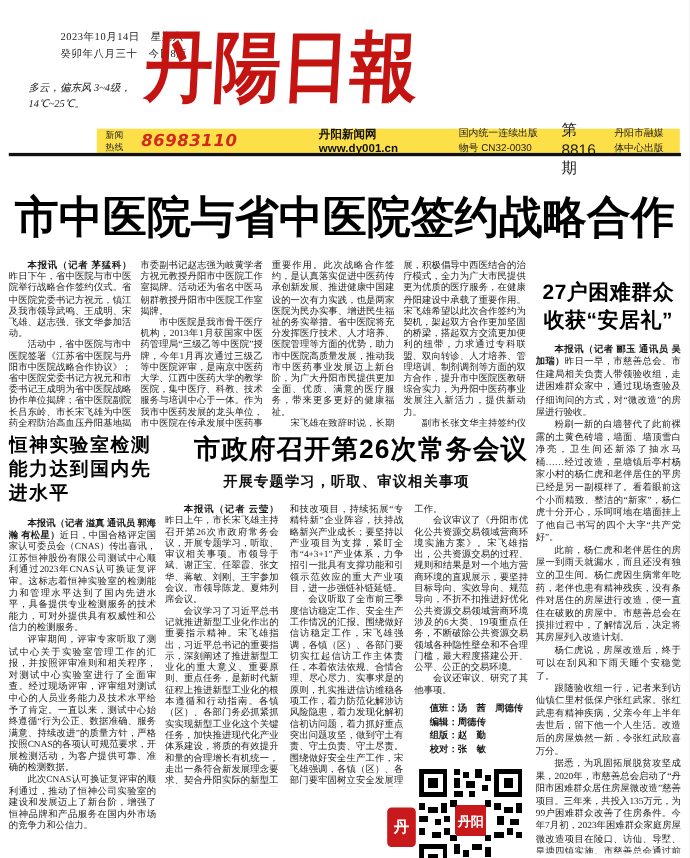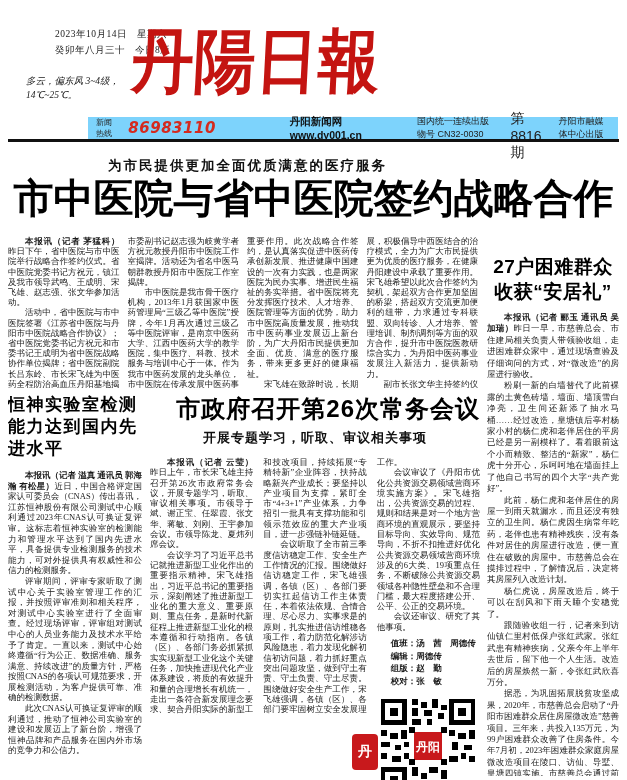--- a/index.html
+++ b/index.html
@@ -5,21 +5,21 @@
   html,body{margin:0;padding:0;background:#e8e8e8;}
   .page{position:relative;width:627px;height:780px;background:#ffffff;margin:0 auto;
         overflow:hidden;color:#1a1a1a;font-family:"Liberation Serif", serif;}
   
   .date-block{position:absolute;left:55px;top:26px;font-size:9.5px;line-height:16px;color:#222;letter-spacing:.5px;}
   .weather{position:absolute;left:26px;top:74px;width:138px;font-size:9.5px;line-height:14px;
            font-style:italic;color:#222;}
   .masthead{position:absolute;left:128px;top:18px;width:256px;text-align:center;
             font-family:"DejaVu Serif", serif;font-weight:900;font-size:62px;line-height:86px;
             color:#c41411;transform:skewX(-3deg) scaleY(1.12);transform-origin:center;}
-  .strip{position:absolute;left:88px;right:9px;top:117px;height:19px;background:#7dd3fc;
+  .strip{position:absolute;left:88px;right:9px;top:117px;height:19px;background:#fde047;
          display:flex;align-items:center;gap:14px;padding:11px 8px;box-sizing:border-box;
          font-family:"Liberation Sans", sans-serif;}
   .strip .hotline-label{font-size:8px;color:#222;}
   .strip .hotline-number{font-size:15px;font-weight:900;font-style:italic;color:#d42a1e;
                          font-family:"DejaVu Sans", sans-serif;letter-spacing:.5px;}
   .strip .website{font-size:10.5px;font-weight:700;color:#111;margin-left:60px;}
   .strip .issue{font-size:9px;color:#222;margin-left:40px;}
   .strip .period{font-size:14px;color:#222;margin-top:16px;}
   .strip .publisher{font-size:9px;color:#222;margin-left:auto;}
   .rule{position:absolute;left:8px;right:8px;top:139px;height:3px;background:#111;}
@@ -78,21 +78,20 @@
   <div class="strip">
     <span class="hotline-label">新闻热线</span>
     <span class="hotline-number">86983110</span>
     <span class="website">丹阳新闻网 www.dy001.cn</span>
     <span class="issue">国内统一连续出版物号 CN32-0030</span>
     <span class="period">第8816期</span>
     <span class="publisher">丹阳市融媒体中心出版</span>
   </div>
   <div class="rule"></div>
 
-  <div class="kicker">为市民提供更加全面优质满意的医疗服务</div>
   <div class="headline">市中医院与省中医院签约战略合作</div>
   <div class="lead-body">
     <div class="col">
         <p><b>本报讯（记者 茅猛科）</b>昨日下午，省中医院与市中医院举行战略合作签约仪式。省中医院党委书记方祝元，镇江及我市领导武鸣、王成明、宋飞雄、赵志强、张文华参加活动。</p>
         <p>活动中，省中医院与市中医院签署《江苏省中医院与丹阳市中医院战略合作协议》；省中医院党委书记方祝元和市委书记王成明为省中医院战略协作单位揭牌；省中医院副院长吕东岭、市长宋飞雄为中医药全程防治高血压丹阳基地揭牌；省中医院副院长吕东岭、</p>
       </div>
     <div class="col">
         <p class="cont">市委副书记赵志强为岐黄学者方祝元教授丹阳市中医院工作室揭牌。活动还为省名中医马朝群教授丹阳市中医院工作室揭牌。</p>
         <p>市中医院是我市骨干医疗机构，2013年1月获国家中医药管理局“三级乙等中医院”授牌，今年1月再次通过三级乙等中医院评审，是南京中医药大学、江西中医药大学的教学医院，集中医疗、科教、技术服务与培训中心于一体。作为我市中医药发展的龙头单位，市中医院在传承发展中医药事业方面发挥了</p>
       </div>

